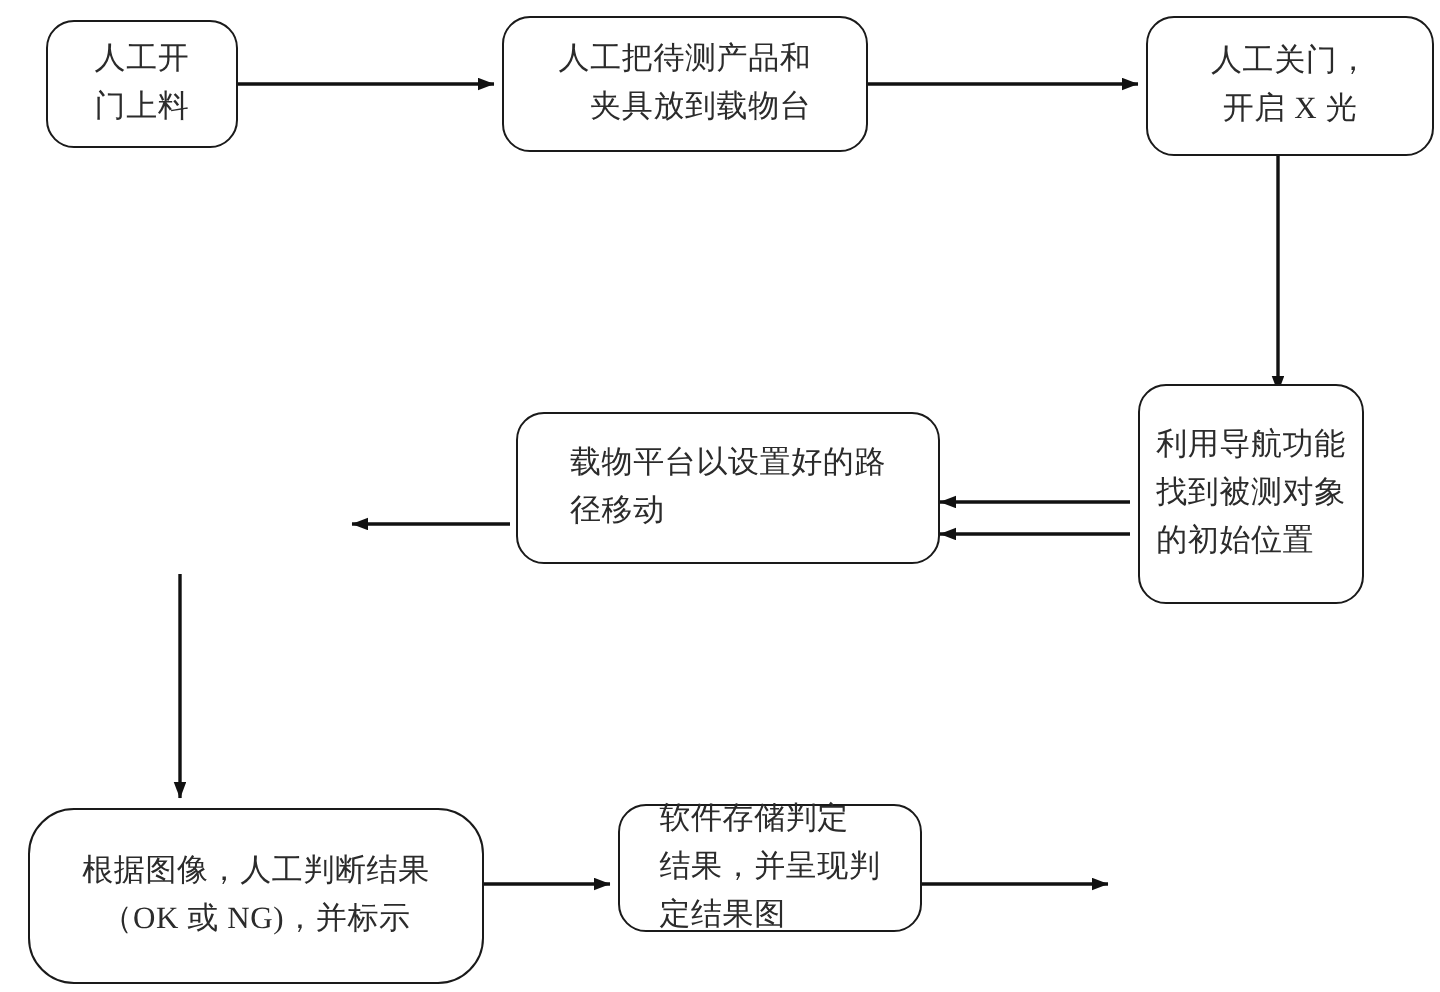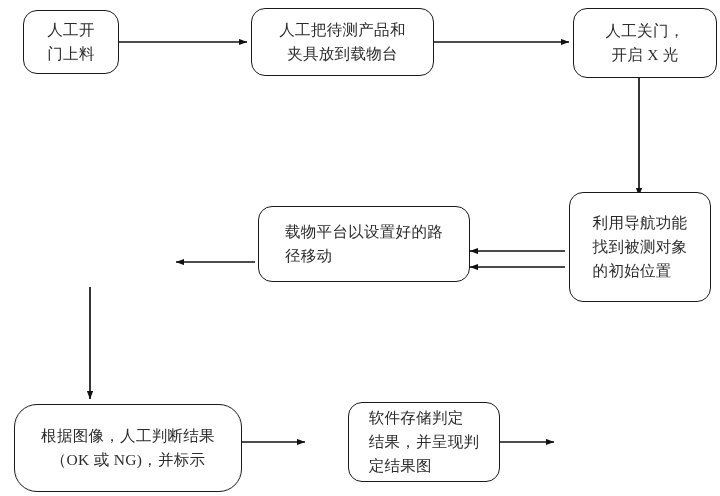--- a/index.html
+++ b/index.html
@@ -76,47 +76,47 @@
     <line x1="242" y1="442" x2="305" y2="442" stroke="#111111" stroke-width="1.7" marker-end="url(#ah)"></line>
 
     <line x1="461" y1="442" x2="554" y2="442" stroke="#111111" stroke-width="1.7" marker-end="url(#ah)"></line>
   </svg>
 
   <div class="node" style="left:23px; top:10px; width:96px; height:64px;">
     <span class="txt">人工开
 门上料</span>
   </div>
 
-  <div class="node" style="left:251px; top:8px; width:183px; height:68px;">
+  <div class="node" style="left:251px; top:8px; width:183px; height:68px;text-align:right;">
     <span class="txt">人工把待测产品和
 夹具放到载物台</span>
   </div>
 
   <div class="node" style="left:573px; top:8px; width:144px; height:70px;">
     <span class="txt">人工关门，
 开启 X 光</span>
   </div>
 
-  <div class="node align-left" style="left:569px; top:192px; width:142px; height:110px;">
+  <div class="node align-left" style="left:569px; top:192px; width:113px; height:110px;">
     <span class="txt">利用导航功能
 找到被测对象
 的初始位置</span>
   </div>
 
   <div class="node align-left" style="left:258px; top:206px; width:212px; height:76px;">
     <span class="txt">载物平台以设置好的路
 径移动</span>
   </div>
 
 
   <div class="node" style="left:14px; top:404px; width:228px; height:88px;border-radius:23px;">
     <span class="txt">根据图像，人工判断结果
 （OK 或 NG)，并标示</span>
   </div>
 
-  <div class="node align-left" style="left:309px; top:402px; width:152px; height:80px;margin-left:39px;">
+  <div class="node align-left" style="left:309px; top:402px; width:152px; height:64px;">
     <span class="txt">软件存储判定
 结果，并呈现判
 定结果图</span>
   </div>
 
 
 </div>
 
 </body></html>

